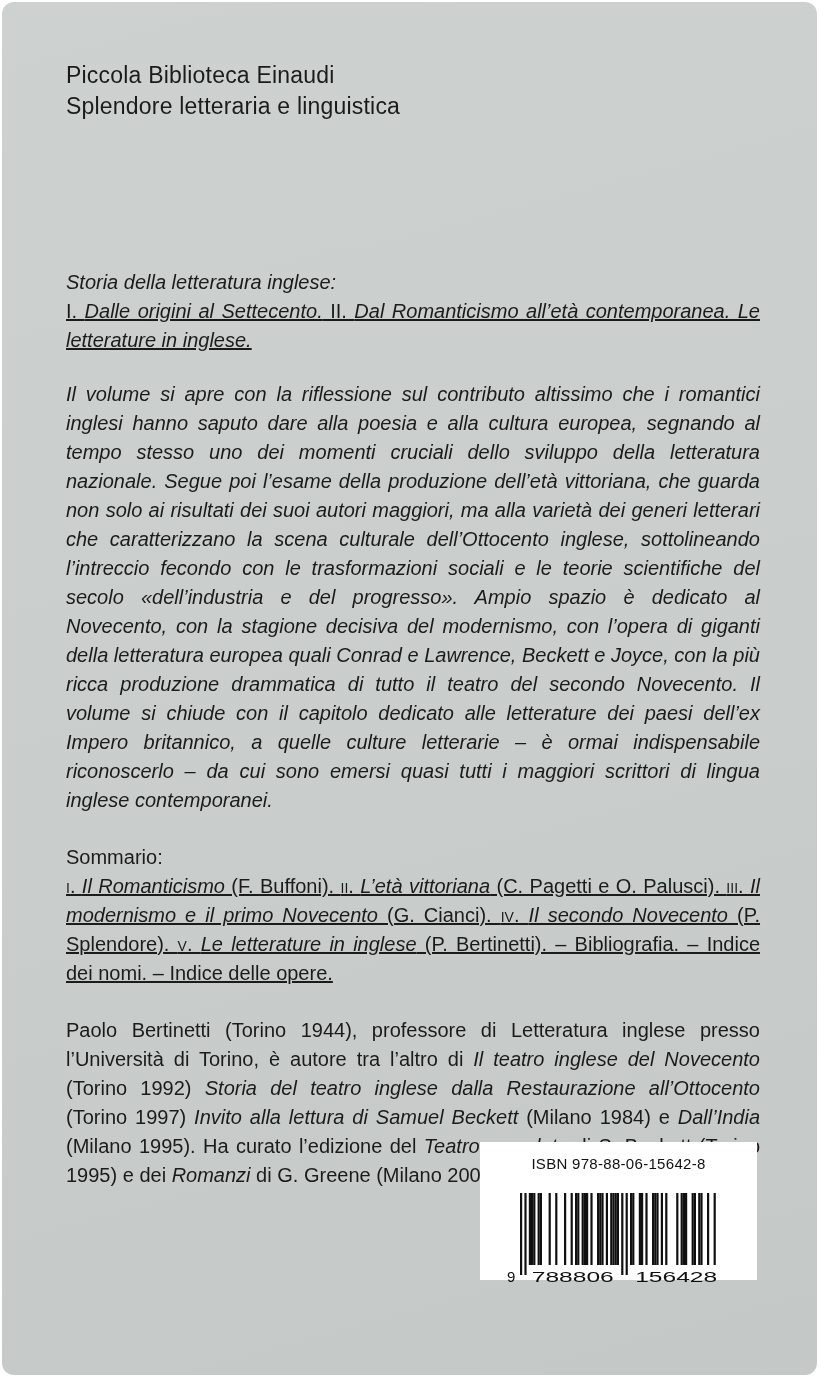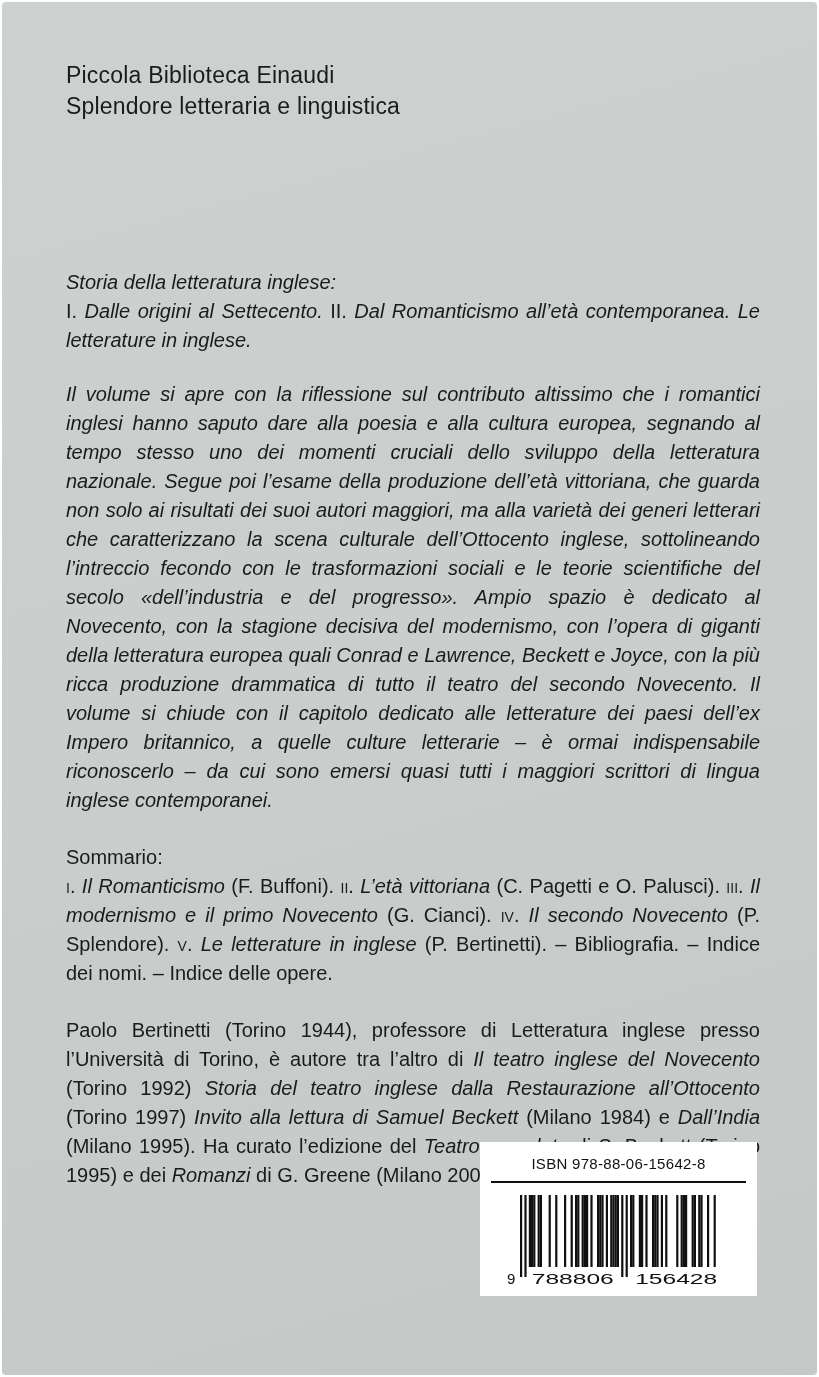--- a/index.html
+++ b/index.html
@@ -6,48 +6,48 @@
   body{
     width:819px;height:1377px;
     background:#ffffff;
     font-family:"Liberation Sans",sans-serif;
     position:relative;
     overflow:hidden;
   }
   .cover{
     position:absolute;inset:2px;
     background:linear-gradient(165deg,#cdd2d1 0%,#c9cecd 55%,#c4c9c8 100%);
-    border-radius:4px;
+    border-radius:12px;
     color:#1b1b1b;
   }
   .content{
     padding:58px 57px 0 64px;
   }
   .header{
     font-size:23px;
     line-height:31px;
     letter-spacing:0.2px;
   }
   .body-text{
     font-size:20px;
     line-height:29px;
   }
   .title-block{margin-top:146px;}
   .blurb{margin-top:25px;text-align:justify;hyphens:auto;font-style:italic;}
   .sommario{margin-top:28px;}
   .bio{margin-top:28px;text-align:justify;hyphens:auto;}
-  .just{text-align:justify;hyphens:auto;}
+  .just{text-align:justify;hyphens:auto;text-decoration:underline;}
   .italic{font-style:italic;}
   .sc{font-variant:small-caps;}
   .isbn-box{
     position:absolute;
     top:1140px;
     right:60px;
     width:277px;
-    height:154px;
+    height:138px;
     background:#ffffff;
     display:flex;
     flex-direction:column;
     align-items:center;
     box-sizing:border-box;
     padding-top:13px;
   }
   .isbn-label{
     font-size:15px;
     letter-spacing:0.3px;

